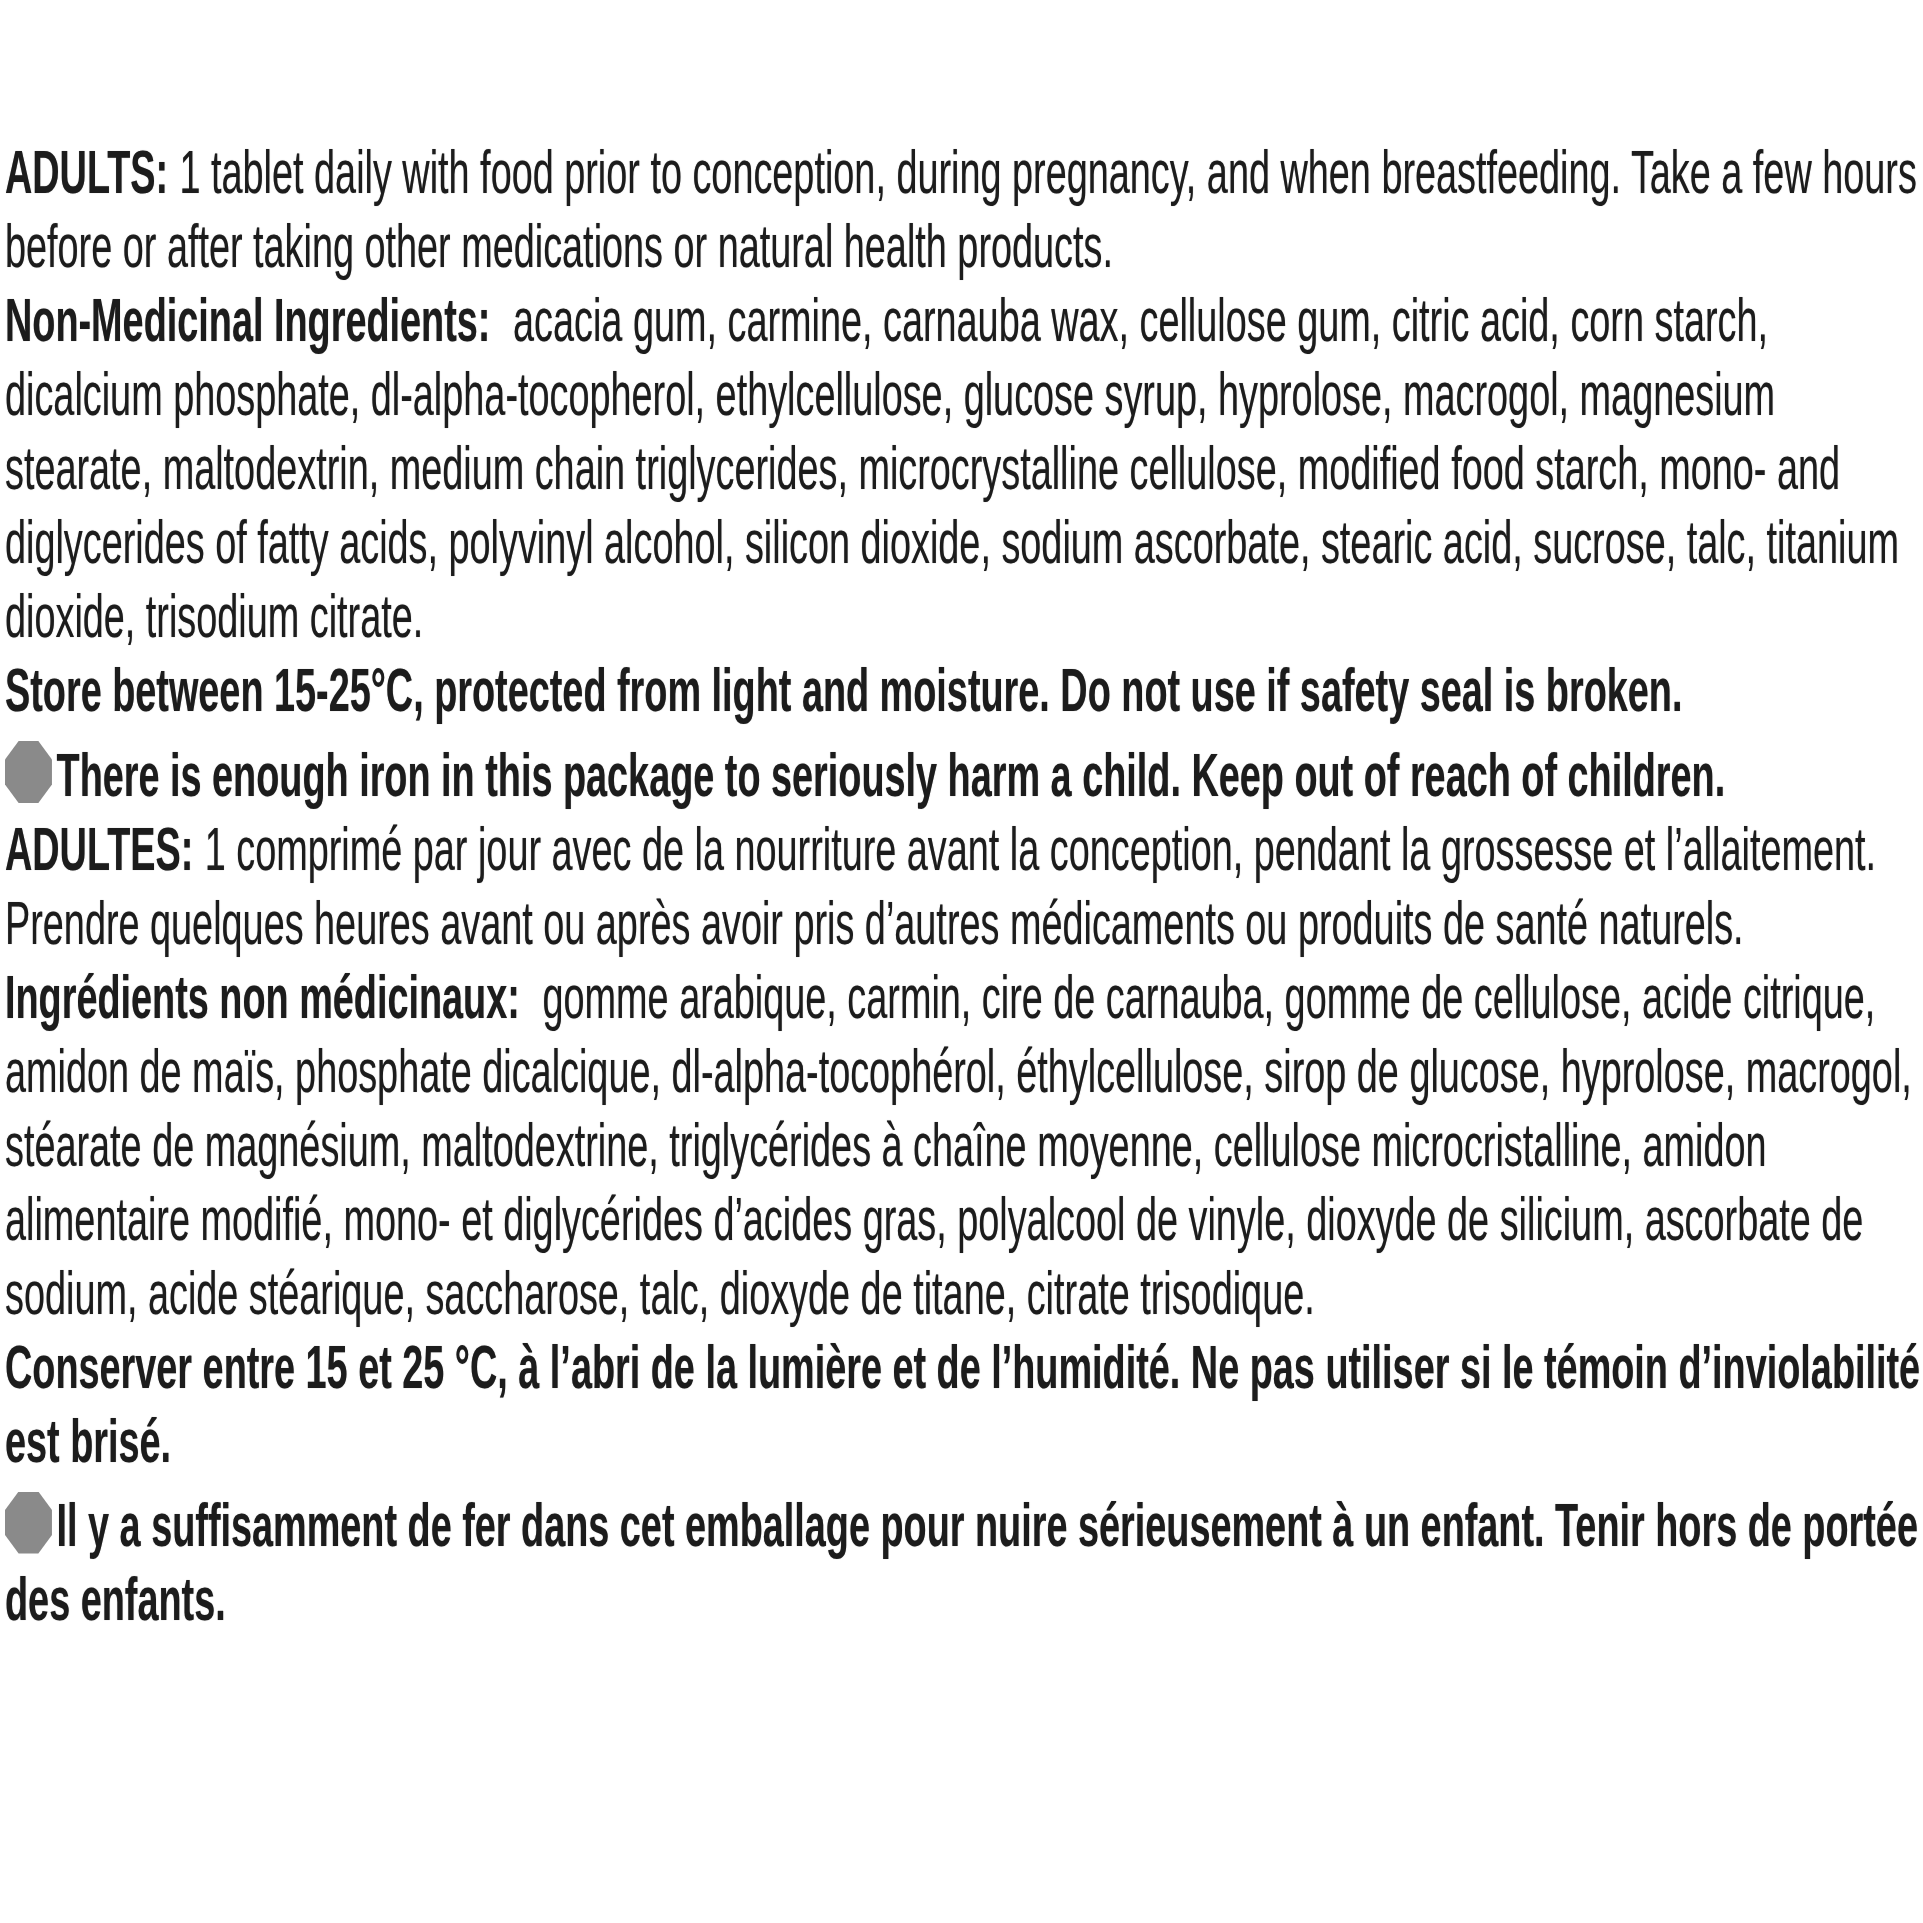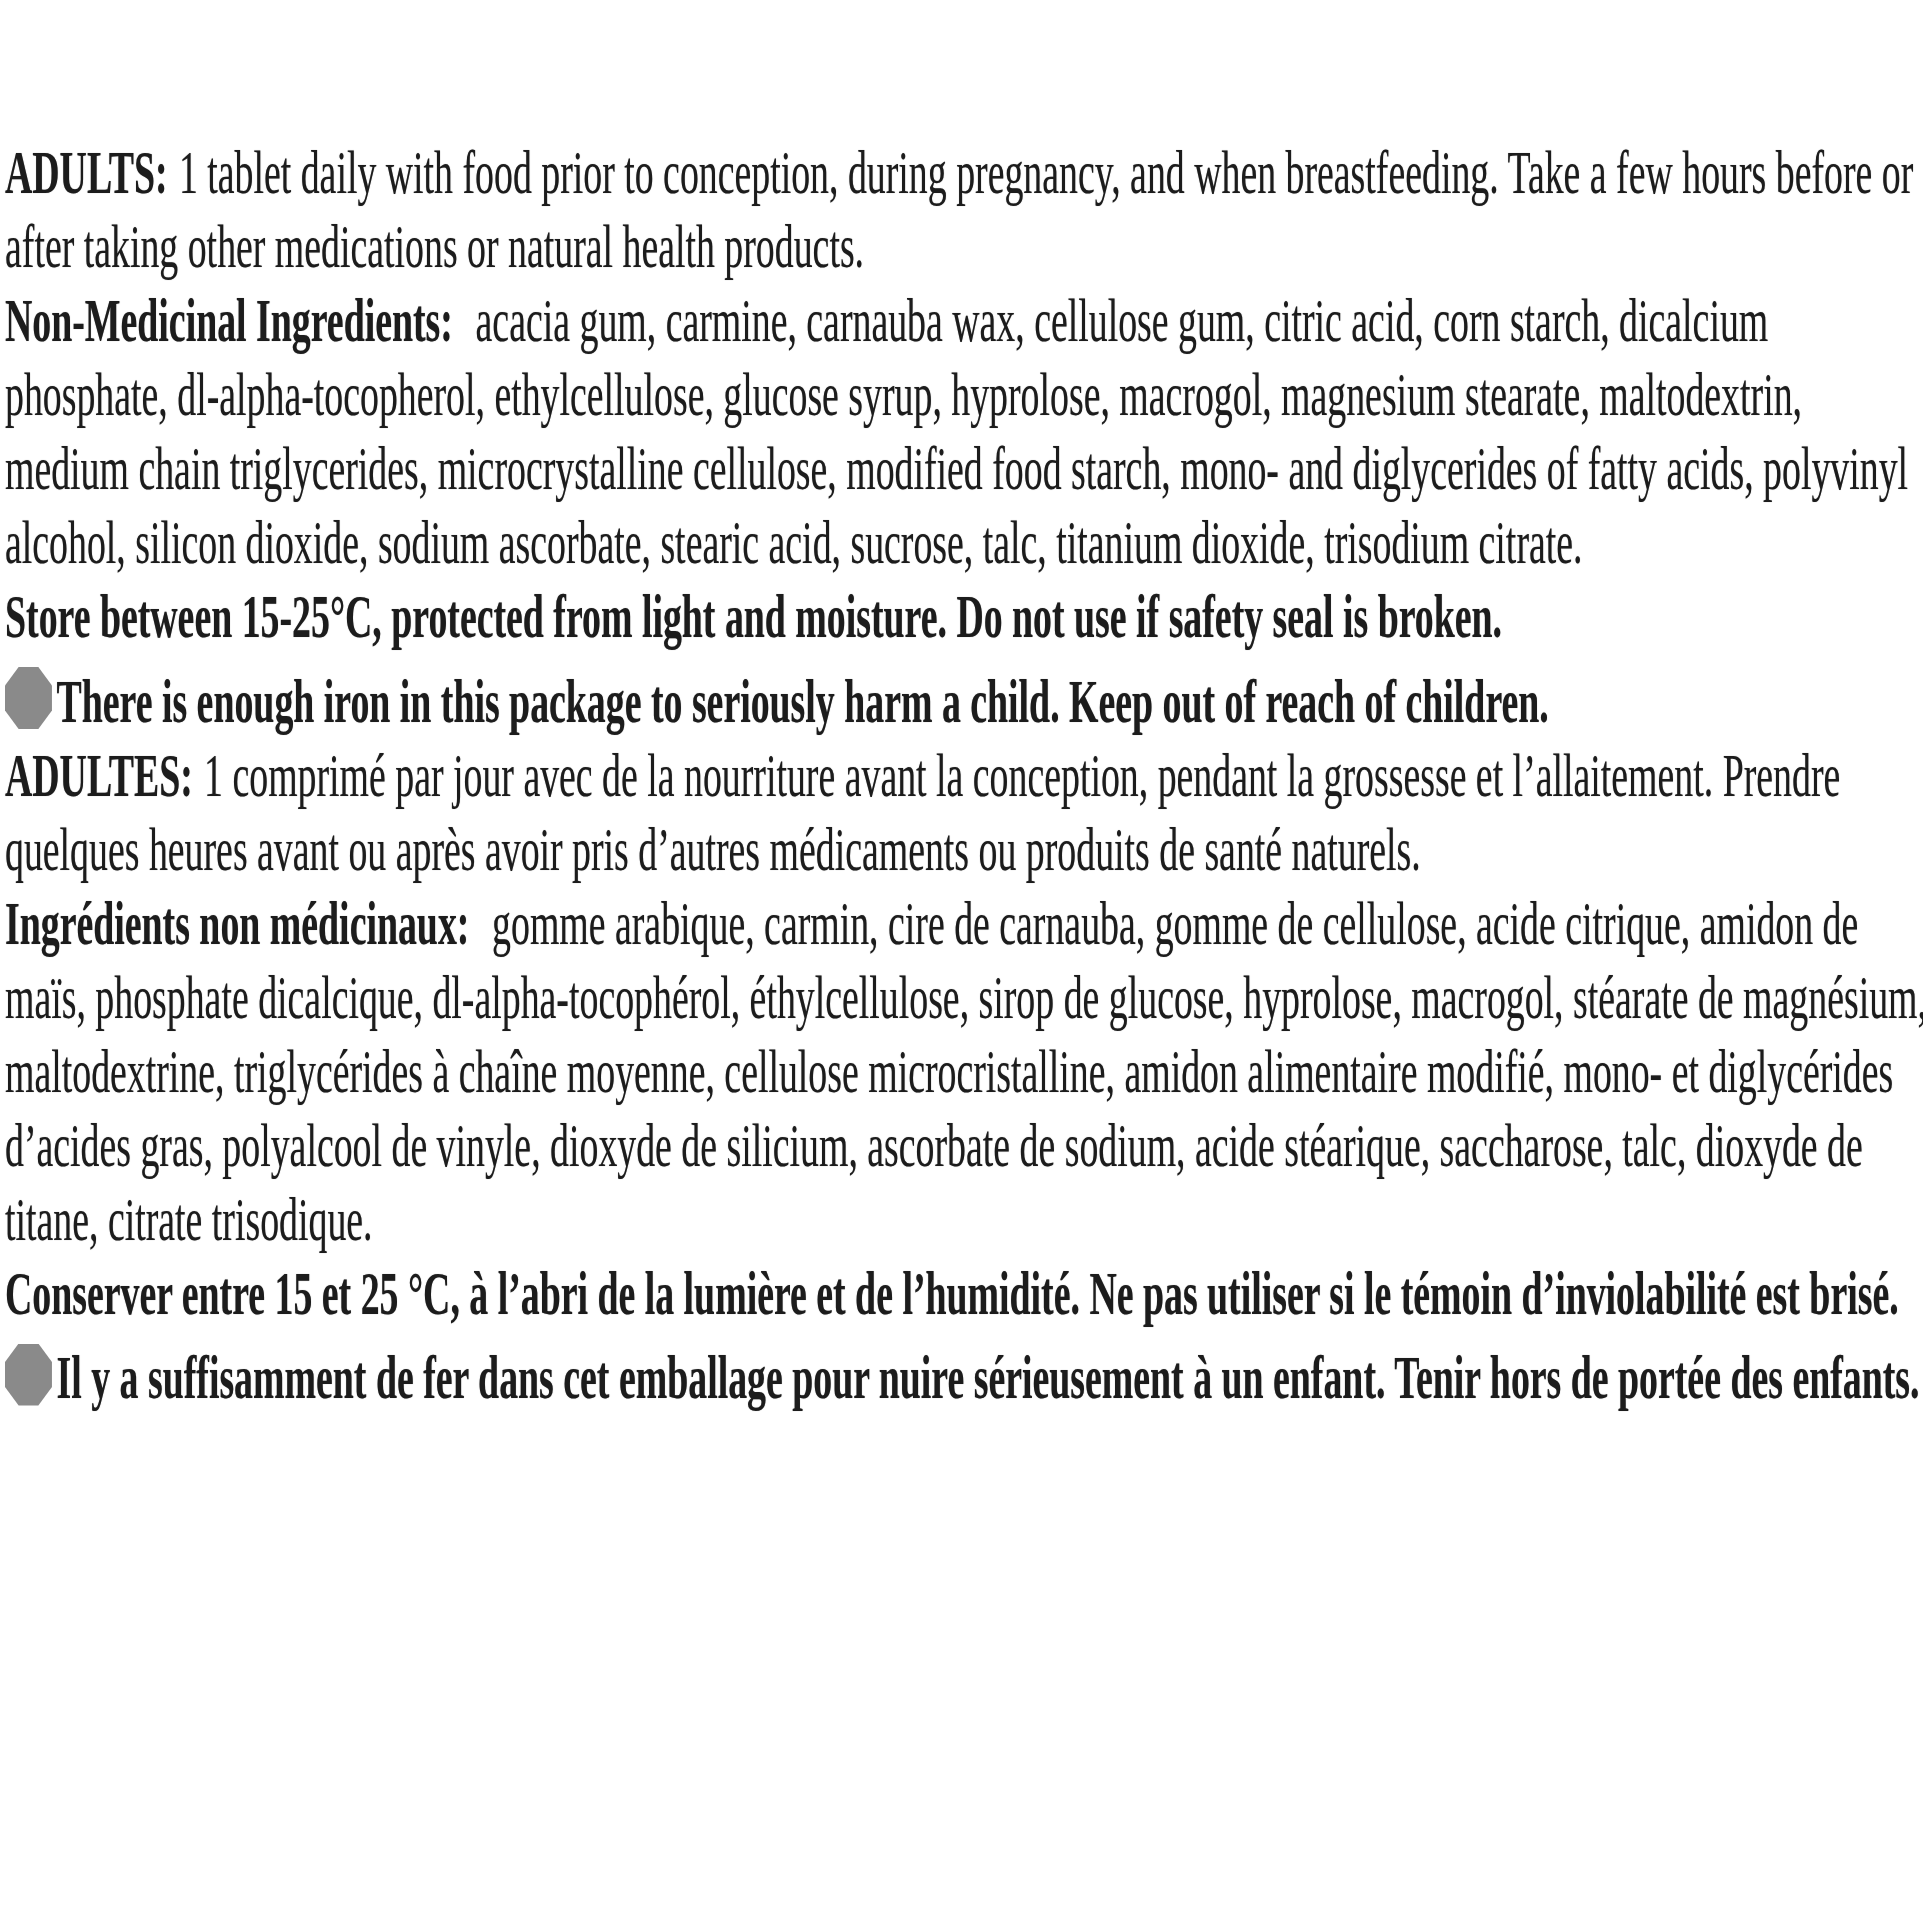--- a/index.html
+++ b/index.html
@@ -3,21 +3,21 @@
 <meta charset="utf-8">
 <style>
   html, body { margin: 0; padding: 0; background: #ffffff; }
 
   .sheet {
     position: relative;
     width: 1924px;
     height: 1924px;
     background: #ffffff;
     overflow: hidden;
-    font-family: Liberation Serif, serif;
+    font-family: Liberation Sans, sans-serif;
   }
 
   
   .textcol {
     position: absolute;
     left: 4.5px;
     top: 135px;
     width: 3156px;
     transform: scaleX(0.61);
     transform-origin: 0 0;

